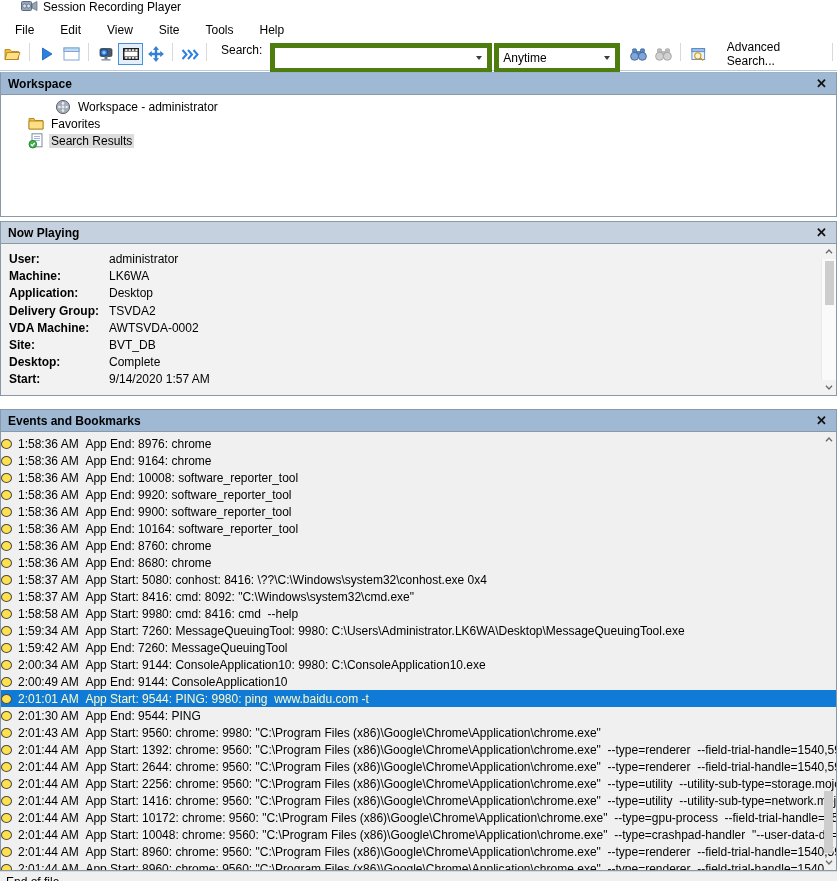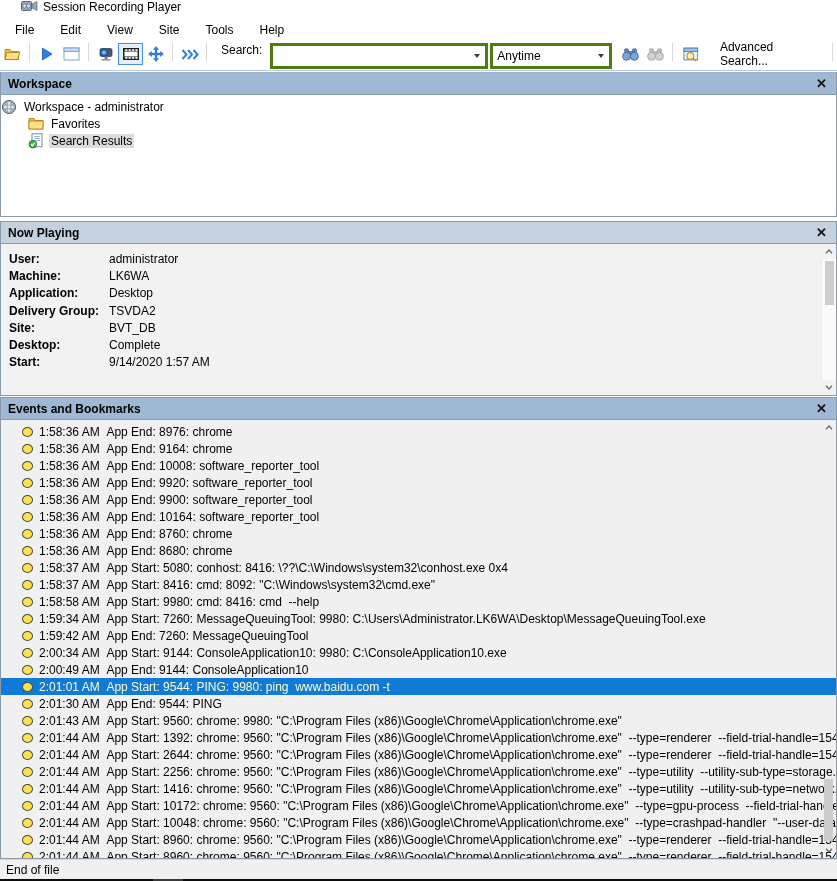--- a/index.html
+++ b/index.html
@@ -13,21 +13,21 @@
   
   .titlebar{height:20px;background:#FFF;display:flex;align-items:flex-start;padding-left:21px;gap:5px;flex:0 0 auto;}
   .titlebar .title{font-size:12px;}
   .menubar{height:23px;background:#FFF;display:flex;flex:0 0 auto;padding-left:2px;}
   .menu-item{padding:3px 13px;cursor:default;}
   .toolbar{height:27px;background:#FFF;display:flex;align-items:flex-start;flex:0 0 auto;padding:0 0;border-bottom:1px solid #B9C9DB;}
   .tb-btn{width:25px;height:22px;display:flex;align-items:center;justify-content:center;flex:0 0 auto;}
   .tb-btn.active{border:1px solid #4A90D9;background:#E3F0FC;width:23px;height:20px;}
   .tb-sep{width:1px;height:18px;background:#D9D9D9;margin:0 4px;flex:0 0 auto;}
   .search-label{padding:0 8px 0 10px;}
-  .combo{height:20px;background:#FFF;border:3px solid #4d7c0f;display:flex;align-items:center;flex:0 0 auto;}
+  .combo{height:20px;background:#FFF;border:5px solid #4d7c0f;display:flex;align-items:center;flex:0 0 auto;}
   .combo .combo-text{flex:1;padding-left:4px;white-space:nowrap;overflow:hidden;}
   .combo-arrow{width:0;height:0;border-left:3.5px solid transparent;border-right:3.5px solid transparent;border-top:4px solid #3b3b3b;margin:0 5px;}
   .search-combo{width:212px;}
   .anytime-combo{width:116px;margin-left:2px;}
   .adv-btn{display:flex;align-items:center;gap:20px;padding:0 6px;height:22px;}
 
   
   .panel{border:1px solid #8A99A8;display:flex;flex-direction:column;flex:0 0 auto;box-sizing:border-box;position:relative;}
   .panel-header{height:21px;display:flex;align-items:center;padding:0 7px;font-weight:bold;flex:0 0 auto;border-bottom:1px solid #8A99A8;}
   .panel-header .hdr-label{flex:1;}
@@ -41,23 +41,23 @@
   .tree-row svg{flex:0 0 auto;}
   .tree-label{padding:0 2px;}
   .tree-label.sel{background:#DCDCDC;}
 
   .np-panel{height:175px;margin-top:4px;}
   .np-body{flex:1;background:#F2F2F2;overflow:hidden;padding:8px 0 0 8px;position:relative;}
   .np-row{height:17.2px;display:flex;}
   .np-label{width:100px;font-weight:bold;flex:0 0 auto;}
   .np-value{white-space:nowrap;}
 
-  .ev-panel{height:462px;margin-top:1px;}
+  .ev-panel{height:462px;margin-top:13px;}
   .ev-body{flex:1;background:#F0F0F0;overflow:hidden;padding-top:3px;position:relative;}
-  .ev-row{height:17px;display:flex;align-items:center;padding-left:21px;white-space:pre;overflow:hidden;}
+  .ev-row{height:17px;display:flex;align-items:center;padding-left:0;white-space:pre;overflow:hidden;}
   .ev-row.selected{background:#0F7BD7;color:#fef9c3;}
   .ev-bullet{width:11px;height:10px;border-radius:50%;background:#FFE04D;border:1px solid #4a4a4a;box-sizing:border-box;margin-right:6px;flex:0 0 auto;}
   .ev-time{flex:0 0 auto;}
   .ev-text{flex:1;overflow:hidden;}
 
   
   .vscroll{position:absolute;top:0;right:0;bottom:0;width:15px;display:flex;flex-direction:column;align-items:center;}
   .vs-arrow{width:15px;height:15px;display:flex;align-items:center;justify-content:center;color:#6a6a6a;font-size:9px;flex:0 0 auto;}
   .vs-track{flex:1;width:15px;position:relative;border-left:1px solid #E9E9E9;box-sizing:border-box;}
   .vs-thumb{position:absolute;left:3px;width:9px;background:#CDCDCD;}
@@ -198,21 +198,21 @@
     </span>
     <span class="tb-sep"></span>
   </div>
 
   <div class="panel ws-panel">
     <div class="panel-header hdr-dark">
       <span class="hdr-label">Workspace</span>
       <span class="close-x">✕</span>
     </div>
     <div class="ws-body">
-      <div class="tree-row" style="">
+      <div class="tree-row" style="padding-left:7px;margin-left:47px;">
         <svg width="16" height="16" viewBox="0 0 16 16">
           <circle cx="8" cy="8" r="6.6" fill="#A3ACB6" stroke="#5F6A75"></circle>
           <circle cx="8" cy="8" r="1.4" fill="#E8ECF0"></circle>
           <circle cx="8" cy="4.4" r="1.3" fill="#E8ECF0"></circle>
             <circle cx="8" cy="11.6" r="1.3" fill="#E8ECF0"></circle>
           <circle cx="4.4" cy="8" r="1.3" fill="#E8ECF0"></circle>
             <circle cx="11.6" cy="8" r="1.3" fill="#E8ECF0"></circle>
         </svg>
         <span class="tree-label">Workspace - administrator</span>
       </div>
@@ -254,20 +254,24 @@
         </div>
         <div class="np-row">
           <span class="np-label">Application:</span>
           <span class="np-value">Desktop</span>
         </div>
         <div class="np-row">
           <span class="np-label">Delivery Group:</span>
           <span class="np-value">TSVDA2</span>
         </div>
         <div class="np-row">
+          <span class="np-label">VDA Machine:</span>
+          <span class="np-value">AWTSVDA-0002</span>
+        </div>
+        <div class="np-row">
           <span class="np-label">Site:</span>
           <span class="np-value">BVT_DB</span>
         </div>
         <div class="np-row">
           <span class="np-label">Desktop:</span>
           <span class="np-value">Complete</span>
         </div>
         <div class="np-row">
           <span class="np-label">Start:</span>
           <span class="np-value">9/14/2020 1:57 AM</span>

